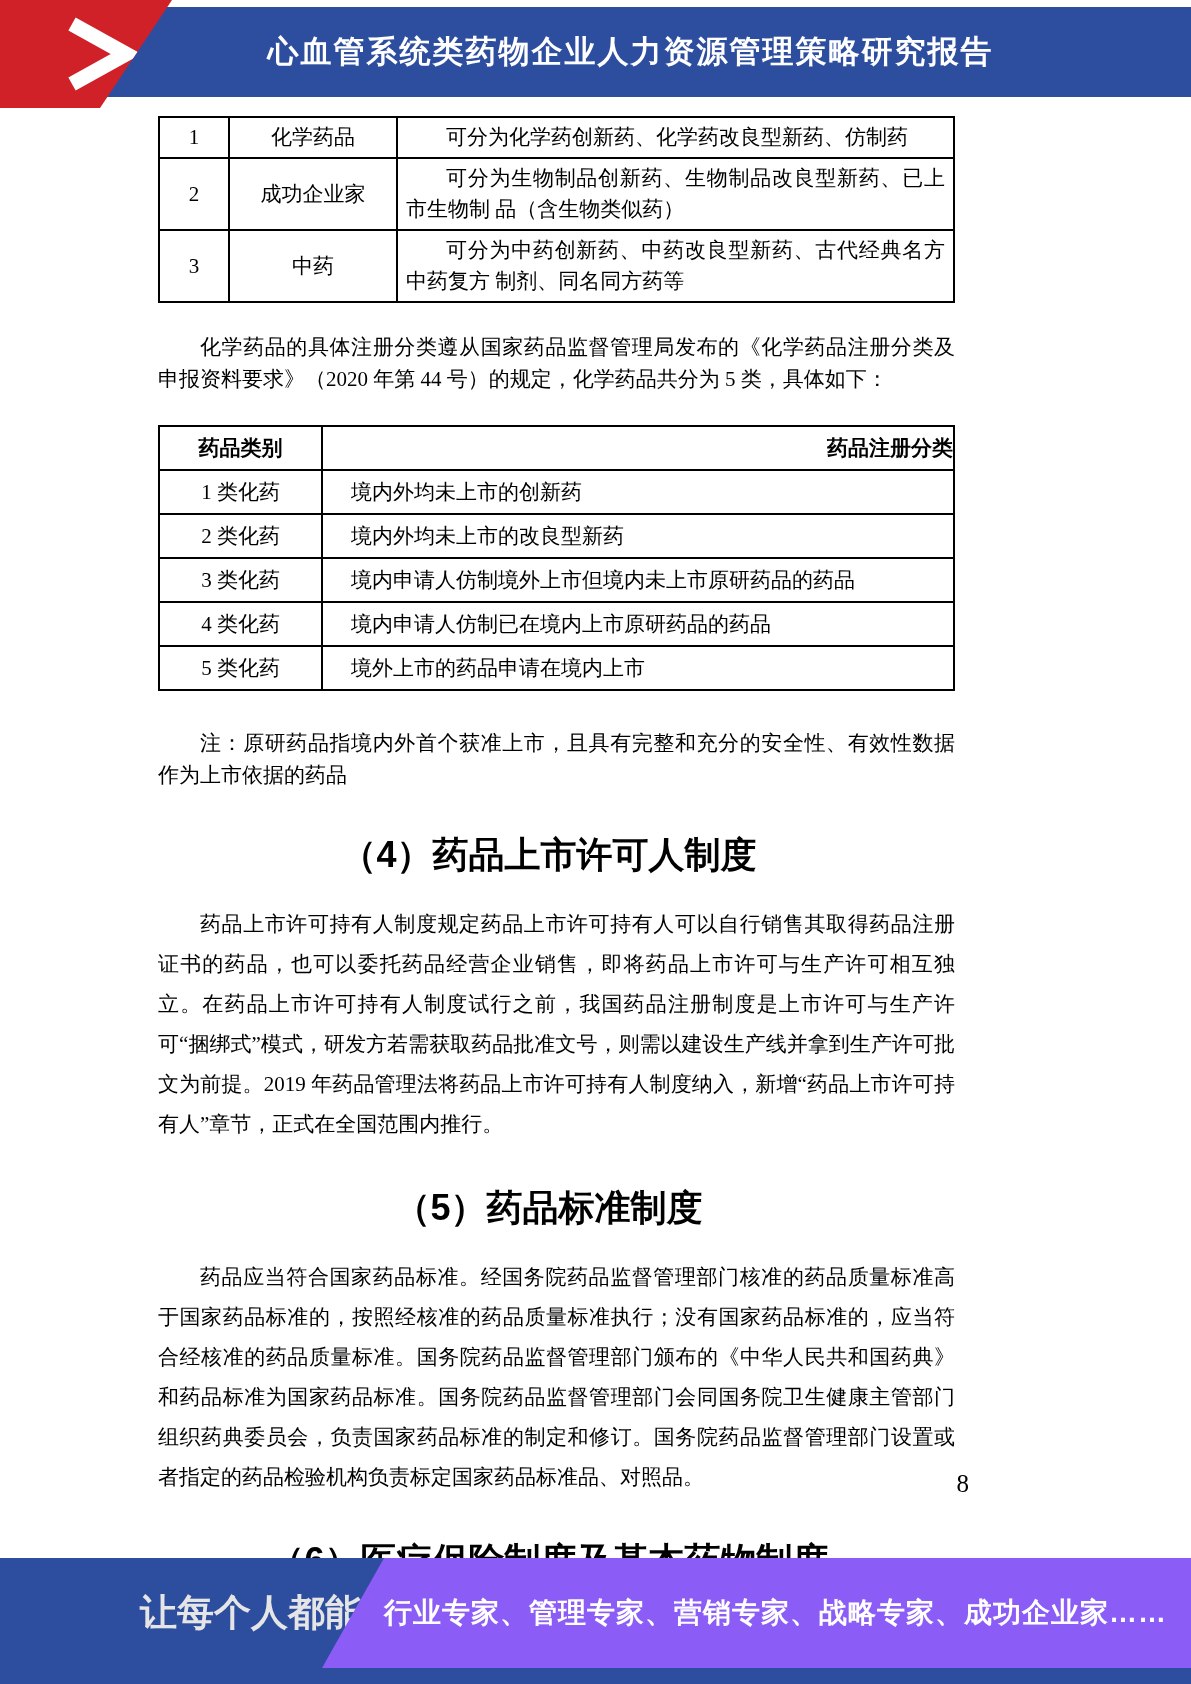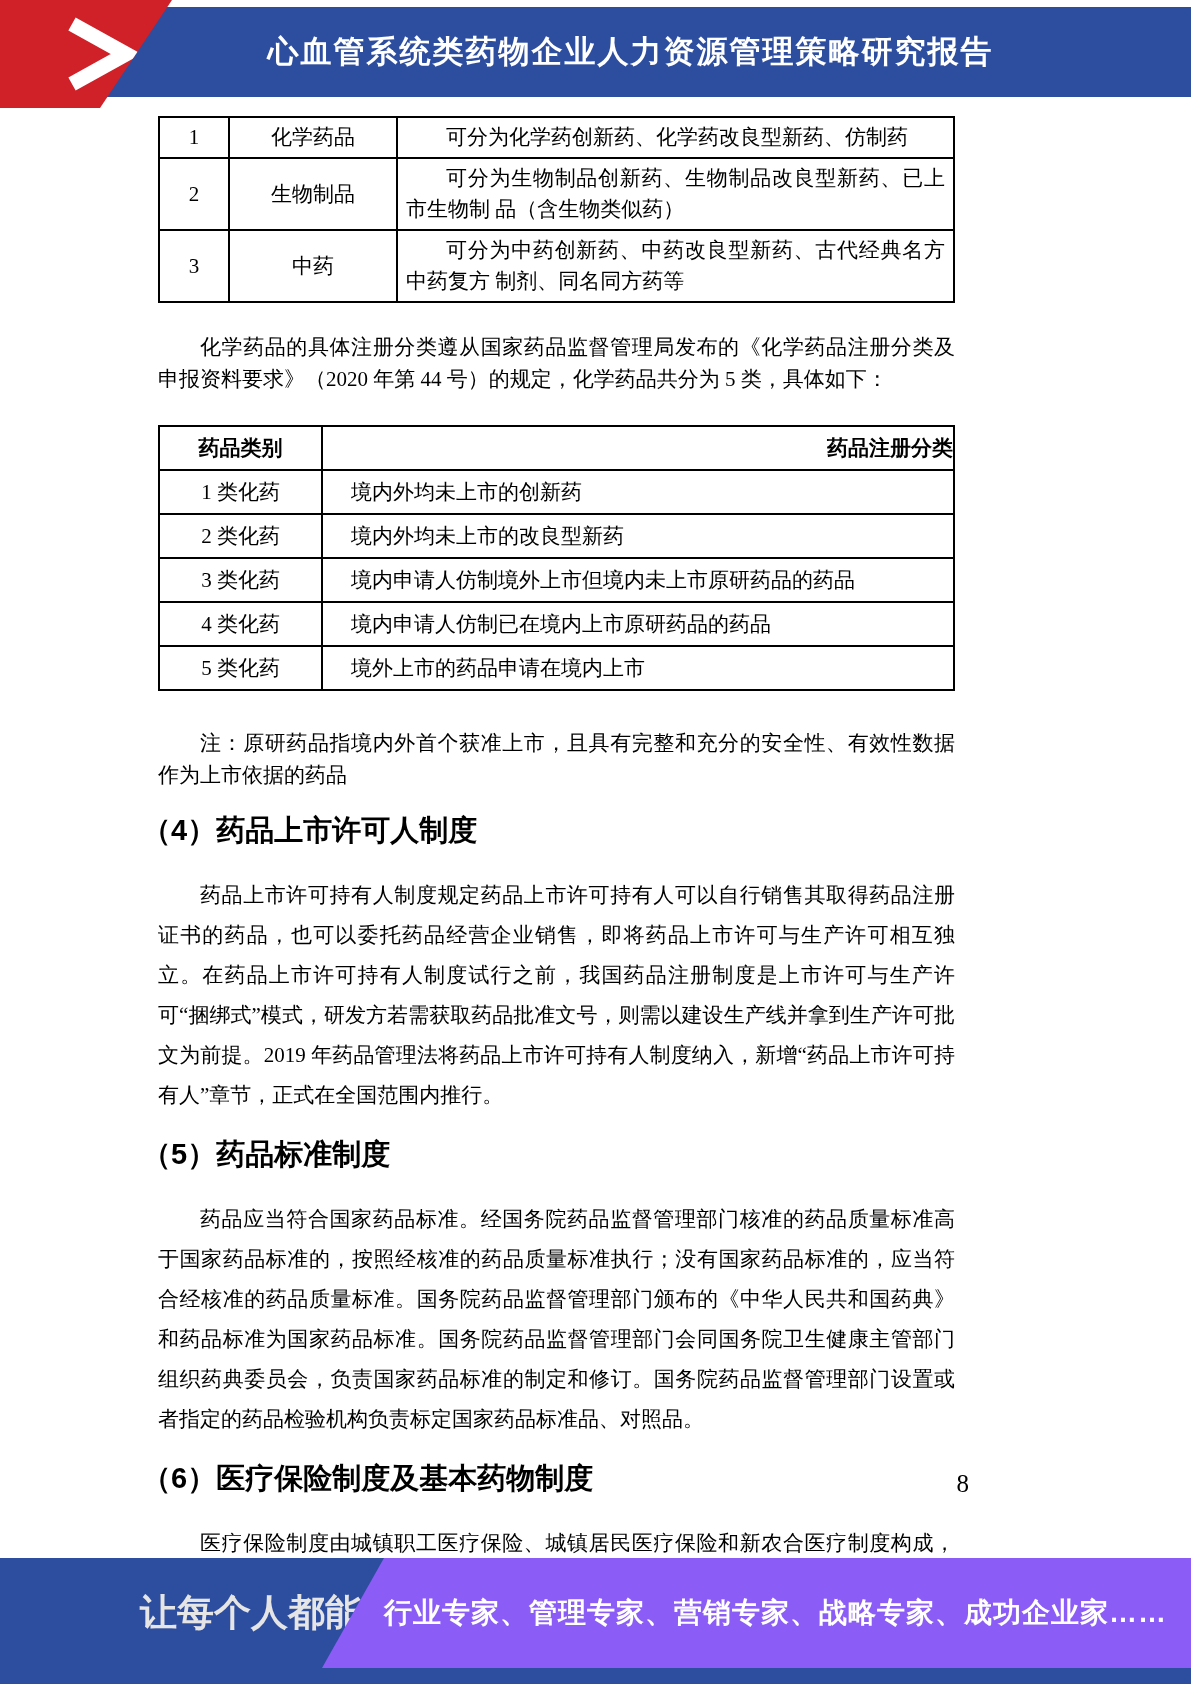--- a/index.html
+++ b/index.html
@@ -47,22 +47,22 @@
     height:44px; text-align:right; font-weight:bold; font-size:21px;
     font-family:"Liberation Serif","DejaVu Serif",serif;
   }
   .t2 .c-class { width:163px; text-align:center; }
   .t2 td { height:44px; font-size:21px; }
   .t2 .c-reg { text-align:left; padding-left:28px; }
 
   .note { margin-top:36px; }
 
   .sec-heading {
-    margin-top:20px; font-family:"Liberation Sans","DejaVu Sans",sans-serif;
-    font-weight:bold; font-size:29px; color:#000; margin-left:-16px;
+    margin-top:40px; font-family:"Liberation Sans","DejaVu Sans",sans-serif;
+    font-weight:bold; font-size:36px; color:#000; margin-left:-16px;text-align:center;
   }
   .sec-body { margin-top:24px; text-align:justify; text-indent:42px; line-height:40px; }
 
   .page-number {
     position:absolute; right:222px; bottom:186px; font-size:25px; color:#000;
   }
 
   
   .footer { position:absolute; left:0; bottom:0; width:1191px; height:126px; background:#2d4d9f; }
   .footer-left {
@@ -99,21 +99,21 @@
 
     <table class="t1">
       <tbody>
         <tr>
           <td class="c-no">1</td>
           <td class="c-name">化学药品</td>
           <td class="c-desc">可分为化学药创新药、化学药改良型新药、仿制药</td>
         </tr>
         <tr>
           <td class="c-no">2</td>
-          <td class="c-name">生物制品</td>
+          <td class="c-name">成功企业家</td>
           <td class="c-desc">可分为生物制品创新药、生物制品改良型新药、已上市生物制 品（含生物类似药）</td>
         </tr>
         <tr>
           <td class="c-no">3</td>
           <td class="c-name">中药</td>
           <td class="c-desc">可分为中药创新药、中药改良型新药、古代经典名方中药复方 制剂、同名同方药等</td>
         </tr>
       </tbody>
     </table>
 

